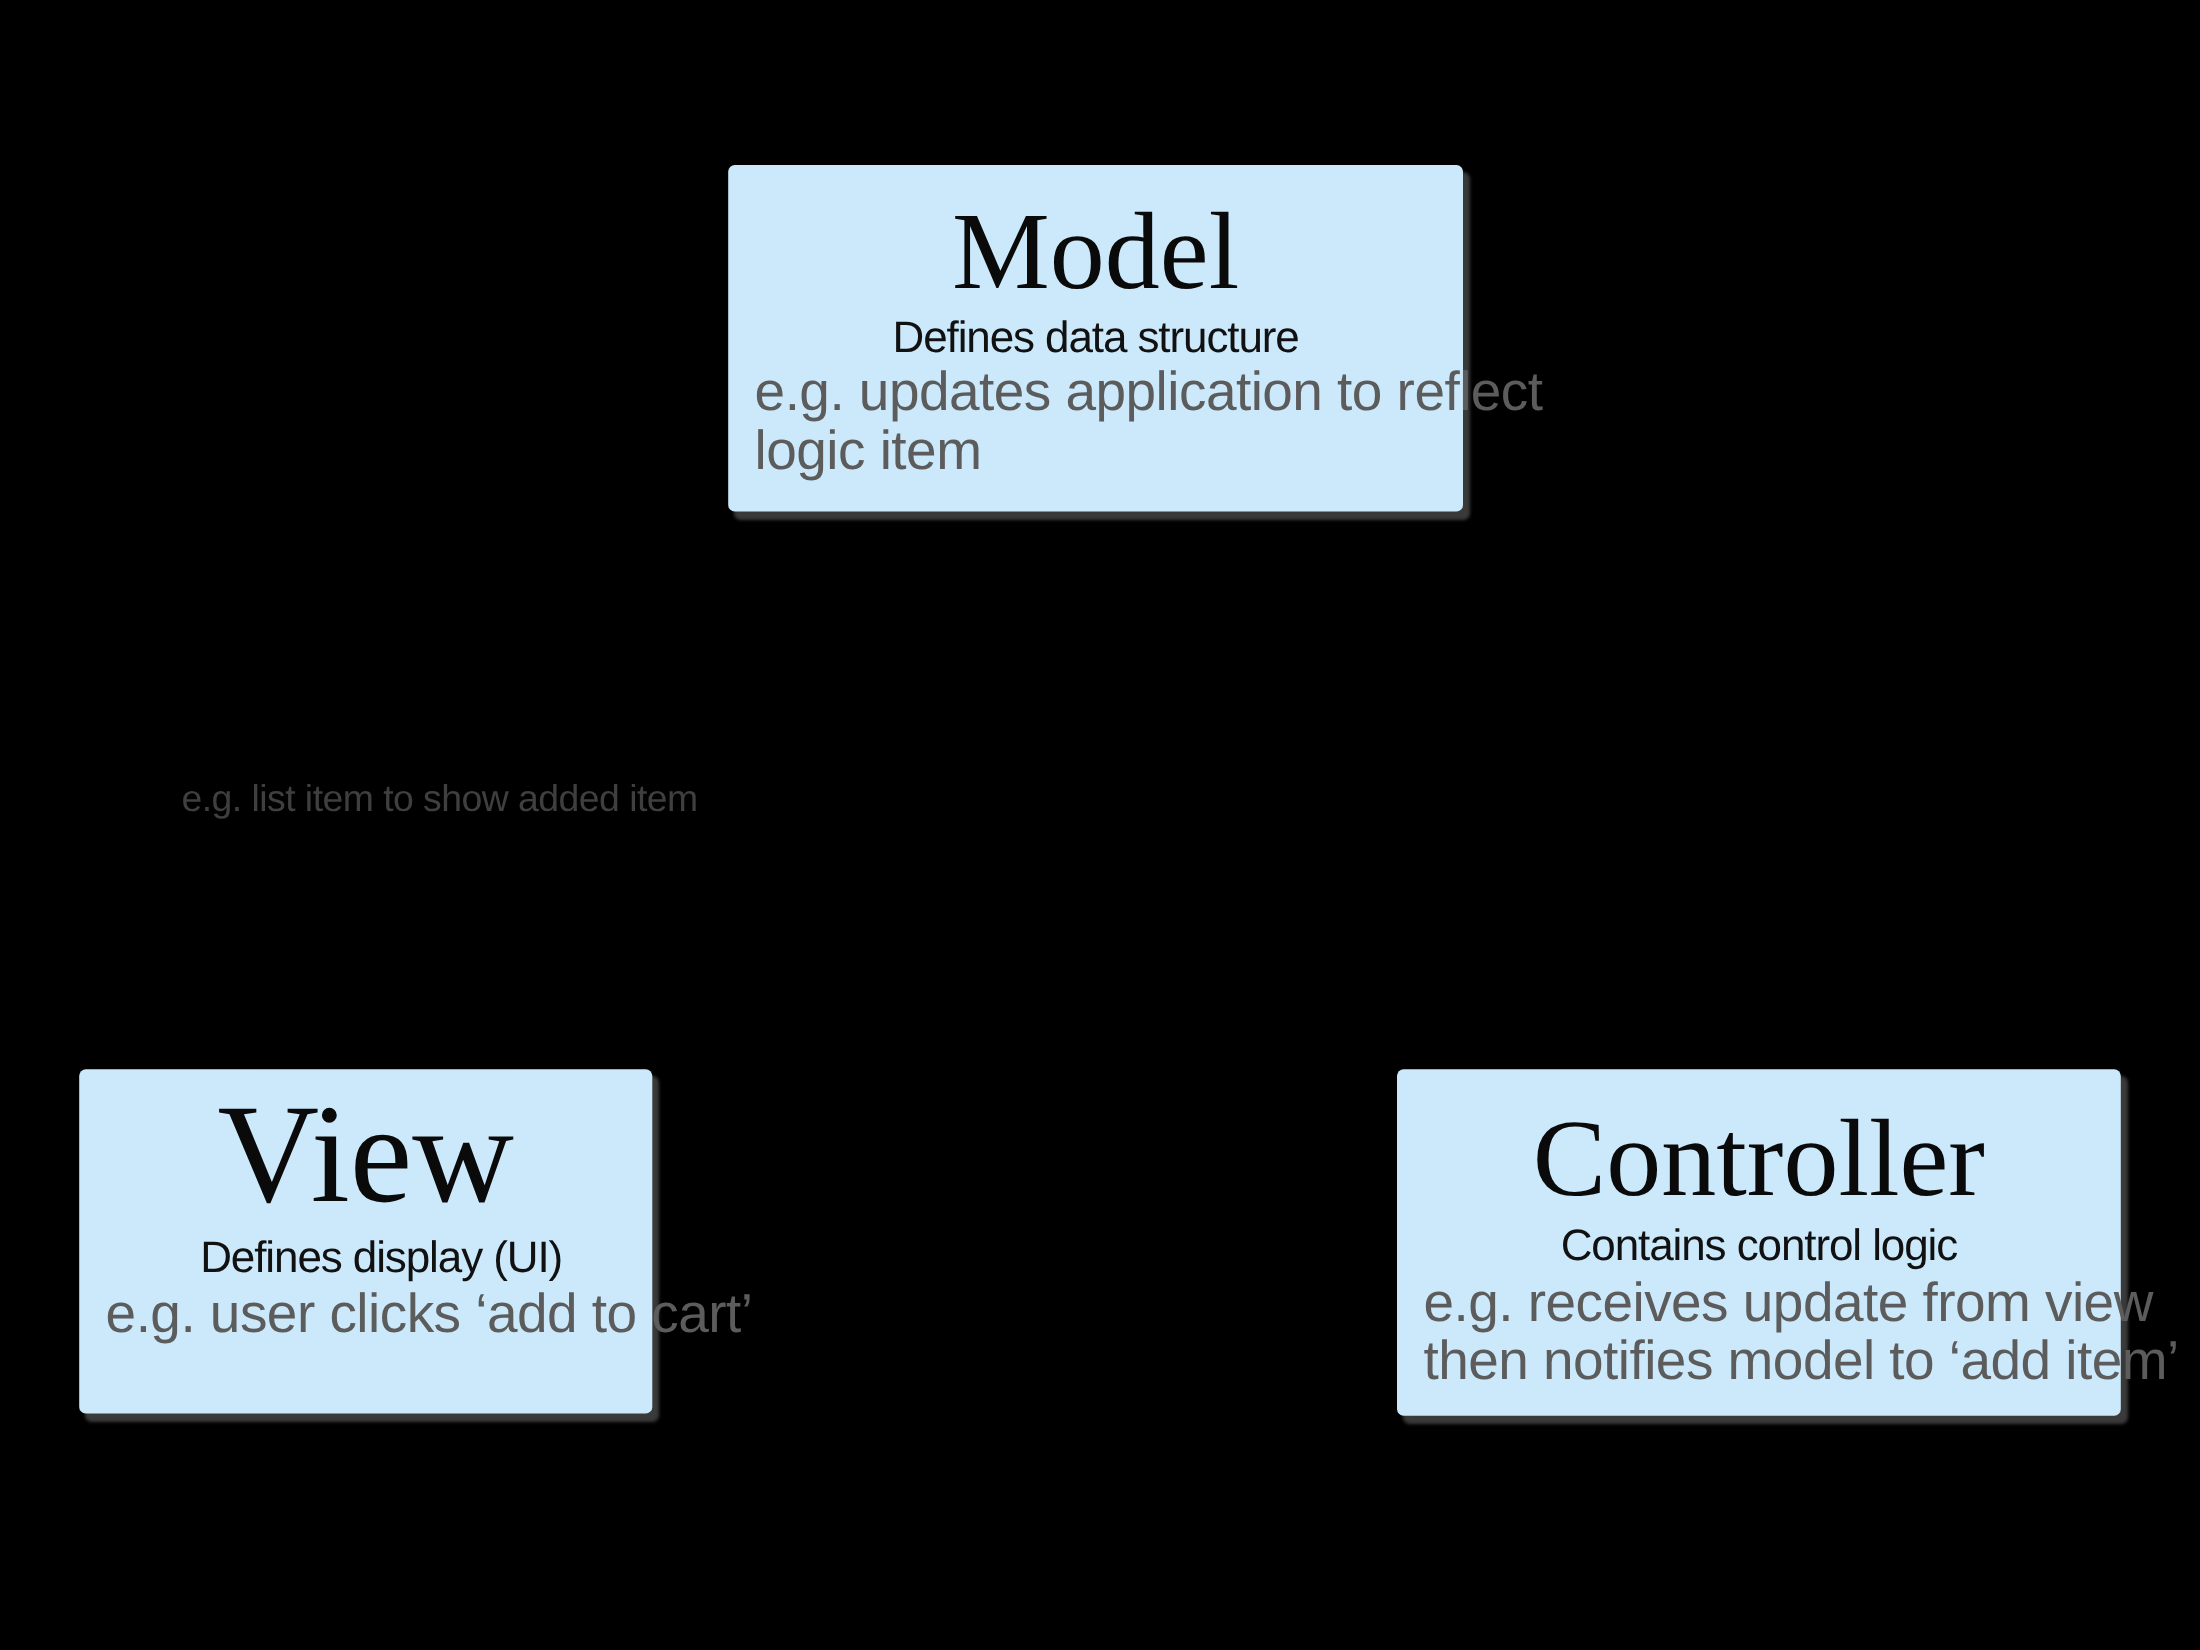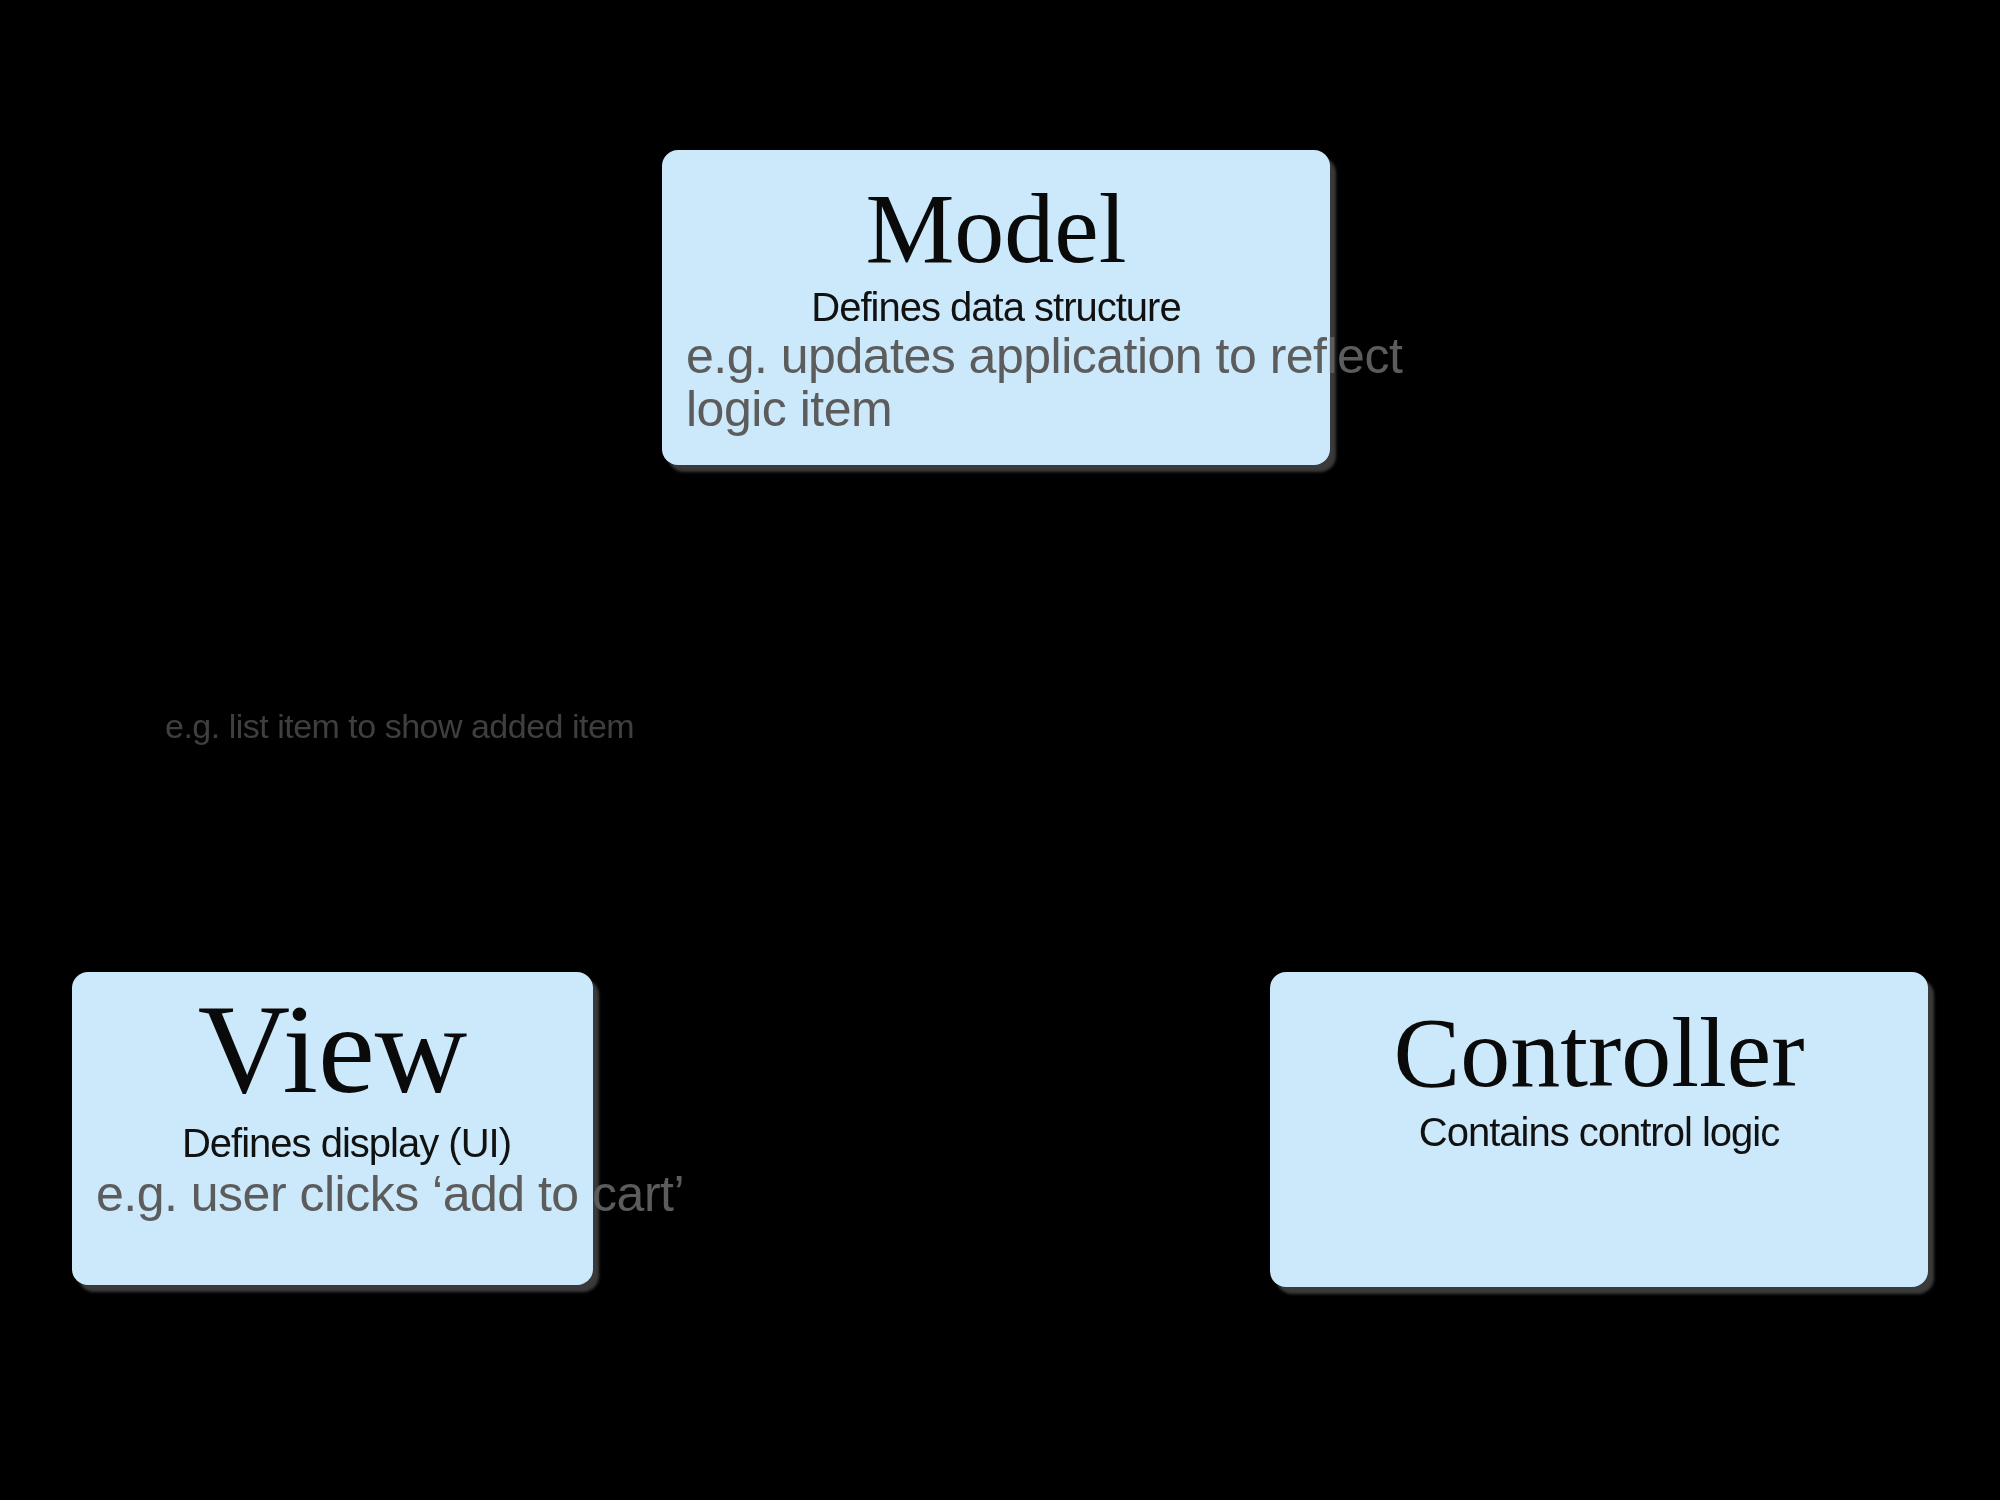--- a/index.html
+++ b/index.html
@@ -11,21 +11,21 @@
     position: relative;
     width: 2000px;
     height: 1500px;
     background: #000000;
     overflow: hidden;
     font-family: "Liberation Sans", sans-serif;
   }
   .box {
     position: absolute;
     background: #cce9fb;
-    border-radius: 16px;
+    border-radius: 6px;
     box-shadow: 6px 7px 3px rgba(105,105,105,0.55);
     text-align: center;
     box-sizing: border-box;
   }
   .box-title {
     font-family: "Liberation Serif", serif;
     color: #0a0a0a;
     font-weight: 400;
     white-space: nowrap;
   }
@@ -95,15 +95,19 @@
     <div class="box-title">View</div>
     <div class="box-subtitle">Defines display (UI)</div>
     <div class="box-example centered">
       <div class="line">e.g. user clicks ‘add to cart’</div>
     </div>
   </div>
 
   <div class="box controller">
     <div class="box-title">Controller</div>
     <div class="box-subtitle">Contains control logic</div>
+    <div class="box-example">
+      <div class="line">e.g. receives update from view</div>
+      <div class="line">then notifies model to ‘add item’</div>
+    </div>
   </div>
 
 </div>
 
 </body></html>

